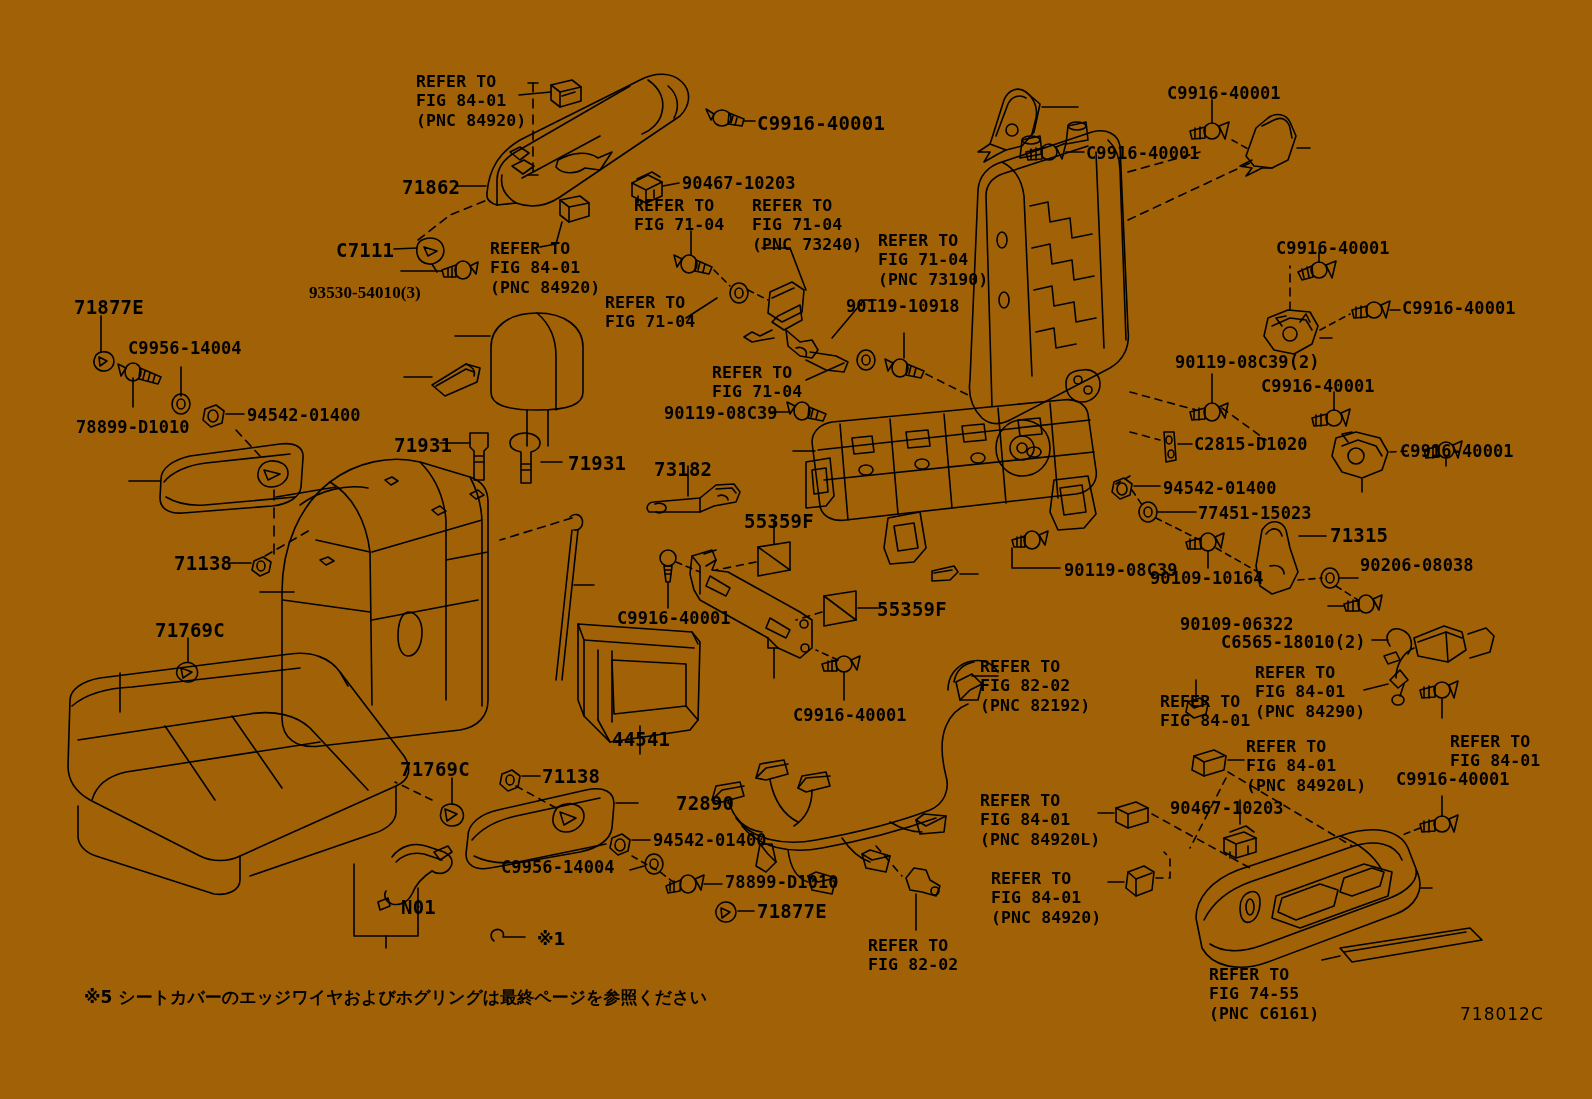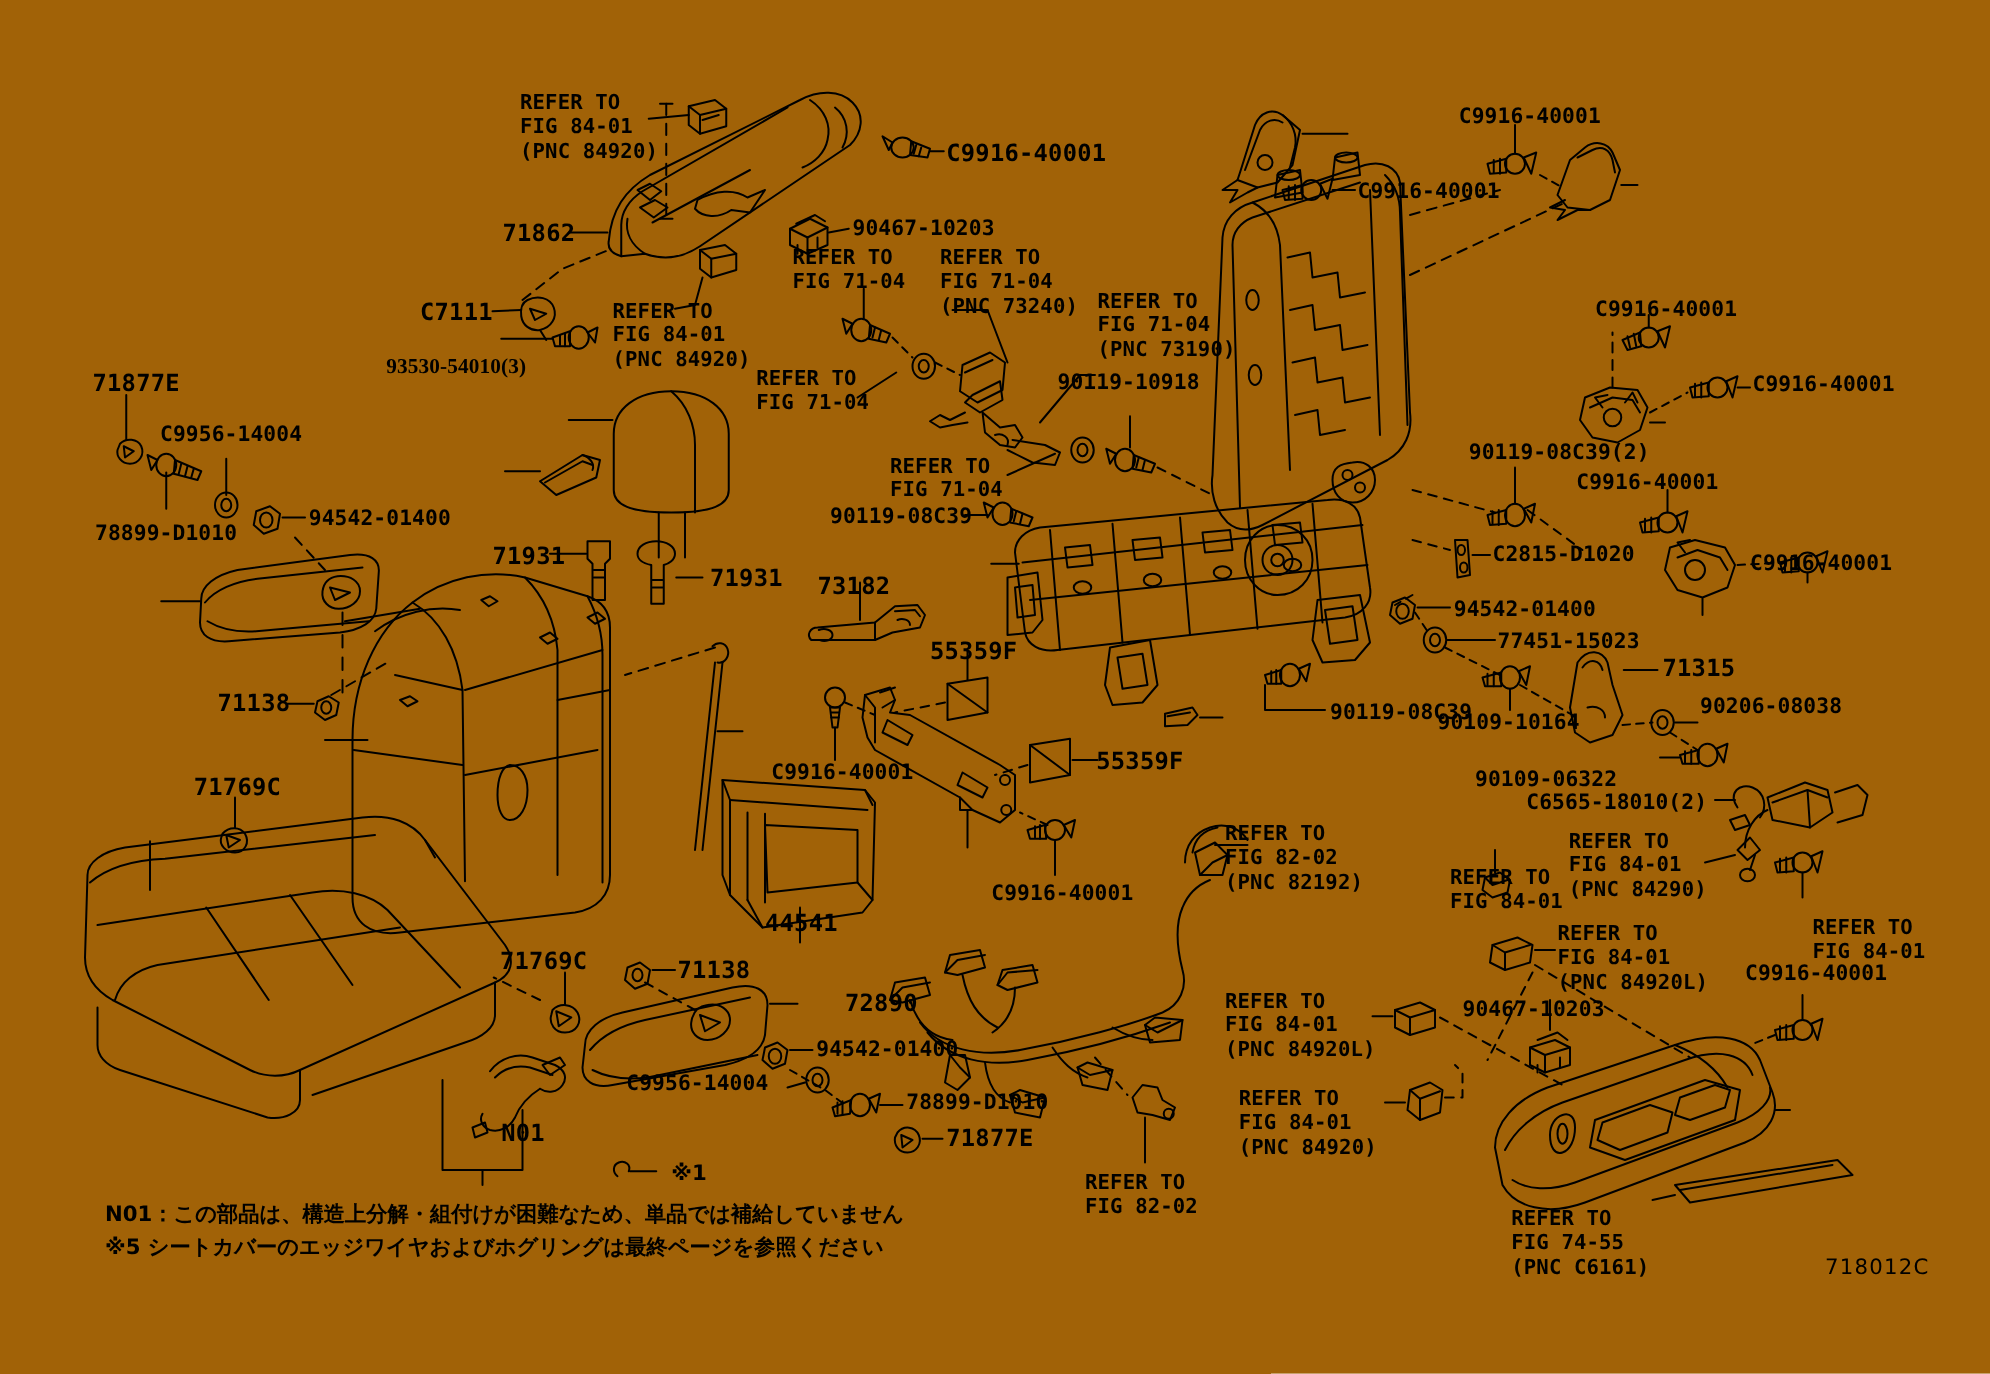--- a/index.html
+++ b/index.html
@@ -923,18 +923,17 @@
 FIG 84-01
 (PNC 84920L)</div>
   <div class="lbl ref" style="left:991px;  top:869px;">REFER TO
 FIG 84-01
 (PNC 84920)</div>
 
   <div class="lbl ref" style="left:1209px; top:965px;">REFER TO
 FIG 74-55
 (PNC C6161)</div>
 
-  <div class="jp" style="left:84px; top:960px;">N01：この部品は、構造上分解・組付けが困難なため、単品では補給していません</div>
   <div class="jp" style="left:84px; top:986px;">※5 シートカバーのエッジワイヤおよびホグリングは最終ページを参照ください</div>
 
   <div class="figid" style="left:1460px; top:1004px;">718012C</div>
 
 </div>
 
 </body></html>

